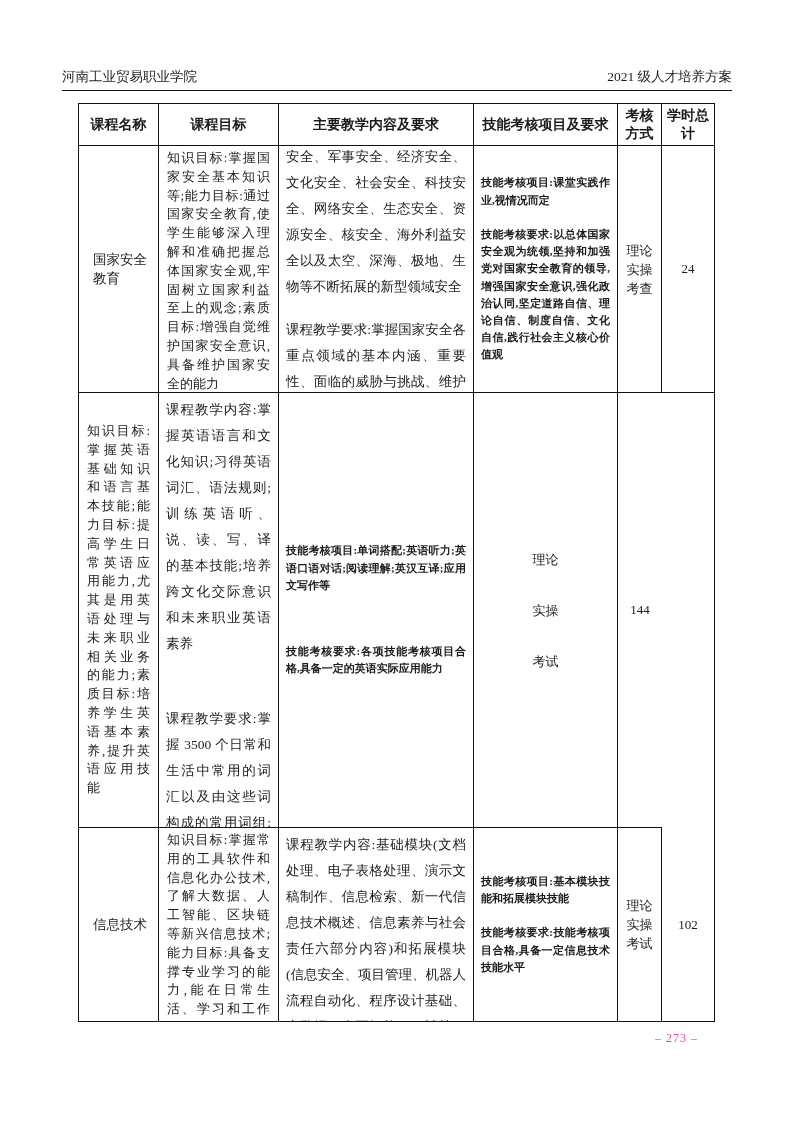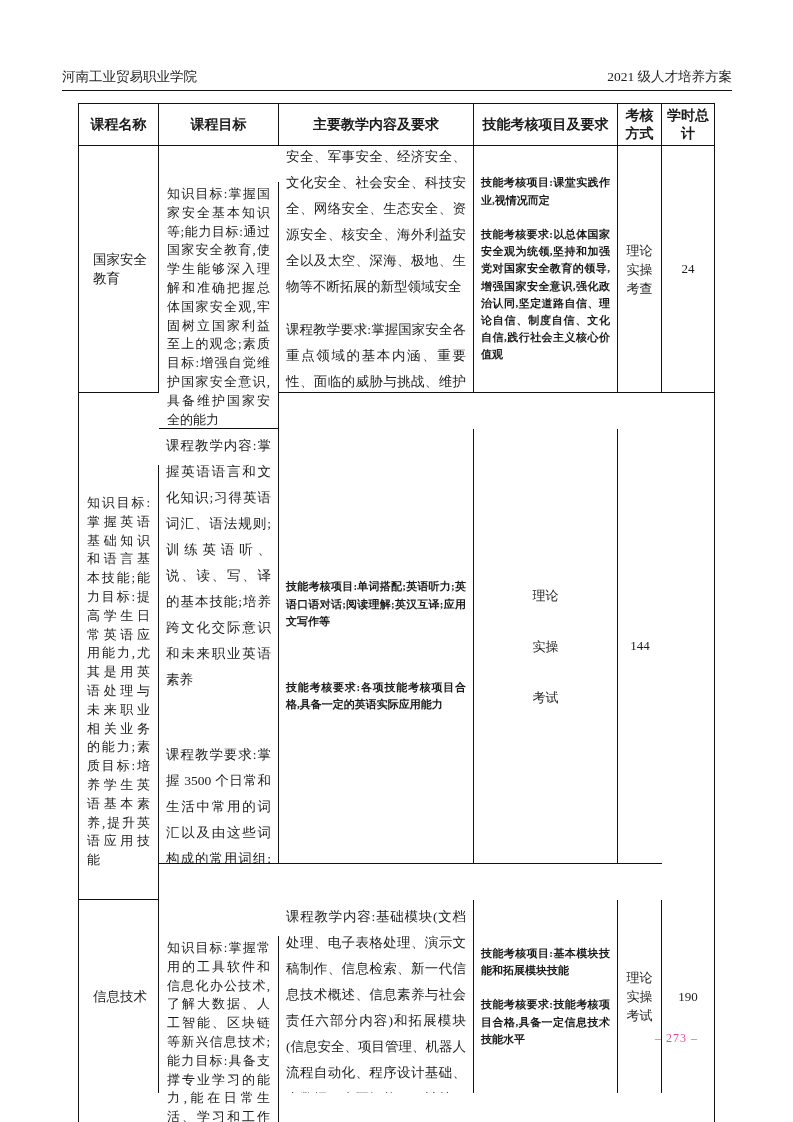--- a/index.html
+++ b/index.html
@@ -41,21 +41,21 @@
   .r2{height:435px;gap:32px;}
   .r3{height:193px;}
   .hcell{
     font-weight:bold;font-size:14px;line-height:18px;
     align-items:center;text-align:center;justify-content:center;
     padding:2px;
   }
   
   .cname{padding-left:14px;padding-right:4px;font-size:13.5px;line-height:19px;text-align:left;}
   
-  .cobj{padding:3px 8px;font-size:13px;line-height:18.8px;margin-top:36px;}
+  .cobj{padding:3px 8px;font-size:13px;line-height:18.8px;}
   
   .ccont{padding:4px 7px;font-size:13.5px;line-height:26px;}
   
   .cassess{padding:4px 7px;font-size:11px;line-height:17.2px;font-weight:bold;}
   
   .cmethod{font-size:13px;line-height:19px;align-items:center;text-align:center;}
   .chours{font-size:13px;align-items:center;text-align:center;font-family:"Liberation Serif","DejaVu Serif",serif;}
   .just{text-align:justify;text-justify:inter-ideograph;}
   .cellp{margin:0;}
   .pgap{margin-bottom:17px;}
@@ -150,21 +150,21 @@
       <div class="cell cassess r3">
         <p class="cellp just pgap">技能考核项目:基本模块技能和拓展模块技能</p>
         <p class="cellp just">技能考核要求:技能考核项目合格,具备一定信息技术技能水平</p>
       </div>
       <div class="cell cmethod r3">
         <span class="mline">理论</span>
         <span class="mline">实操</span>
         <span class="mline">考试</span>
       </div>
       <div class="cell chours r3">
-        <span>190</span>
+        <span>102</span>
       </div>
     </div>
 
   </div>
 
   <div class="footer">– 273 –</div>
 
 </div>
 
 </body></html>

